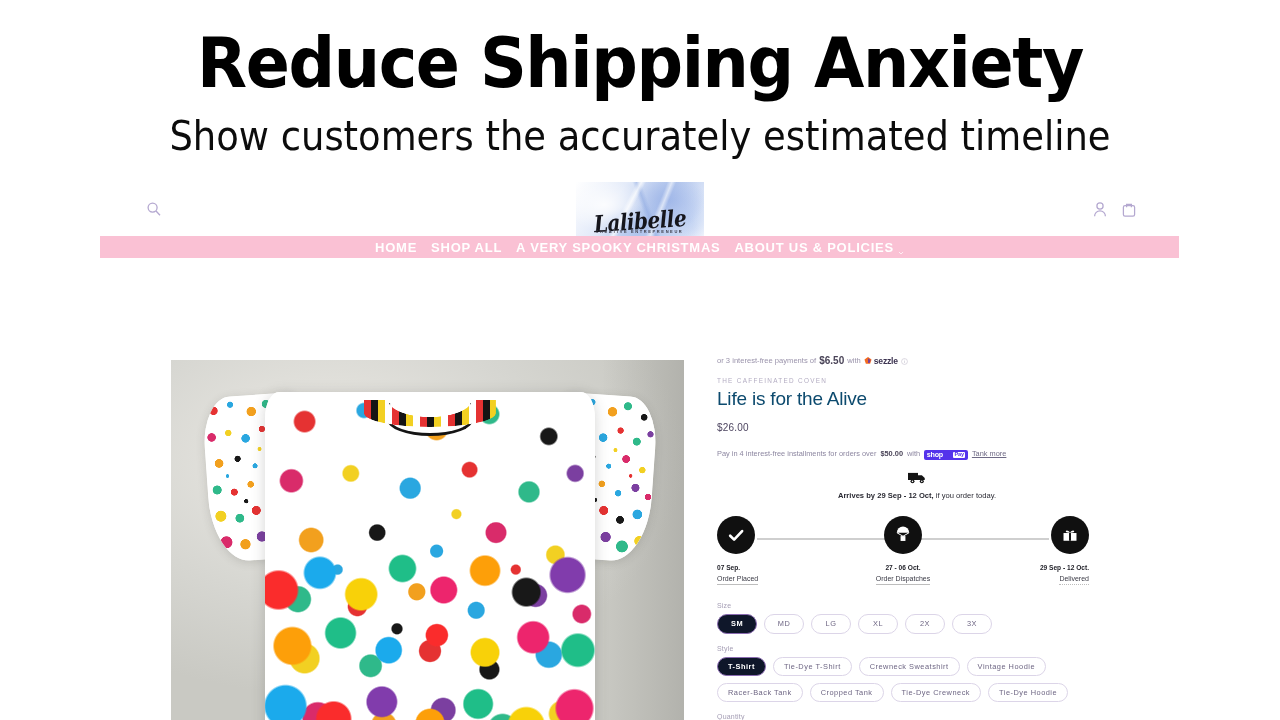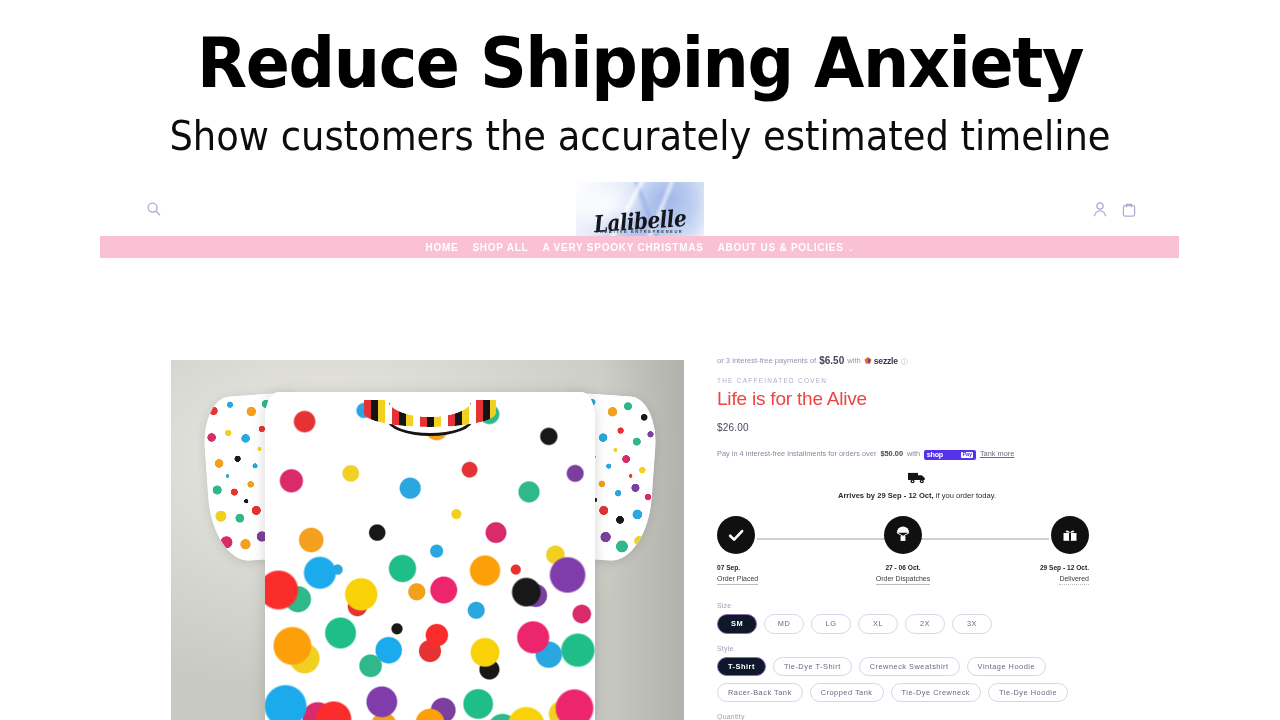--- a/index.html
+++ b/index.html
@@ -127,21 +127,21 @@
   .navbar {
     position: relative;
     height: 22px;
     background: #FAC1D4;
     display: flex;
     align-items: center;
     justify-content: center;
     gap: 14px;
   }
   .nav-item {
-    font-size: 10px;
+    font-size: 13px;
     font-weight: 700;
     letter-spacing: 0.75px;
     color: #ffffff;
     white-space: nowrap;
     display: flex;
     align-items: center;
     gap: 4px;
     cursor: pointer;
   }
   .chev { width: 6px; height: 6px; display: block; }
@@ -322,21 +322,21 @@
   .vendor {
     font-size: 6.4px;
     letter-spacing: 1.3px;
     color: #b3acc2;
     margin-bottom: 5px;
     text-transform: uppercase;
   }
   .ptitle {
     font-size: 19px;
     font-weight: 400;
-    color: #ef4444;
+    color: #0c4a6e;
     letter-spacing: -0.2px;
     line-height: 1.1;
     margin-bottom: 12px;
     cursor: default;
   }
   .price {
     font-size: 10px;
     color: #4d4560;
     letter-spacing: 0.2px;
     margin-bottom: 17px;
@@ -347,21 +347,21 @@
     display: flex;
     align-items: flex-start;
     gap: 4px;
     margin-bottom: 10px;
     line-height: 1;
   }
   .shoppay-line b { color: #4a4458; }
   .sp-badge {
     display: inline-flex;
     align-items: center;
-    gap: 18px;
+    gap: 10px;
     background: #5433EB;
     color: #fff;
     border-radius: 2px;
     padding: 1.5px 2.5px;
     font-size: 7.2px;
     font-weight: 700;
     letter-spacing: -0.2px;
   }
   .sp-pay {
     background: #ffffff;

